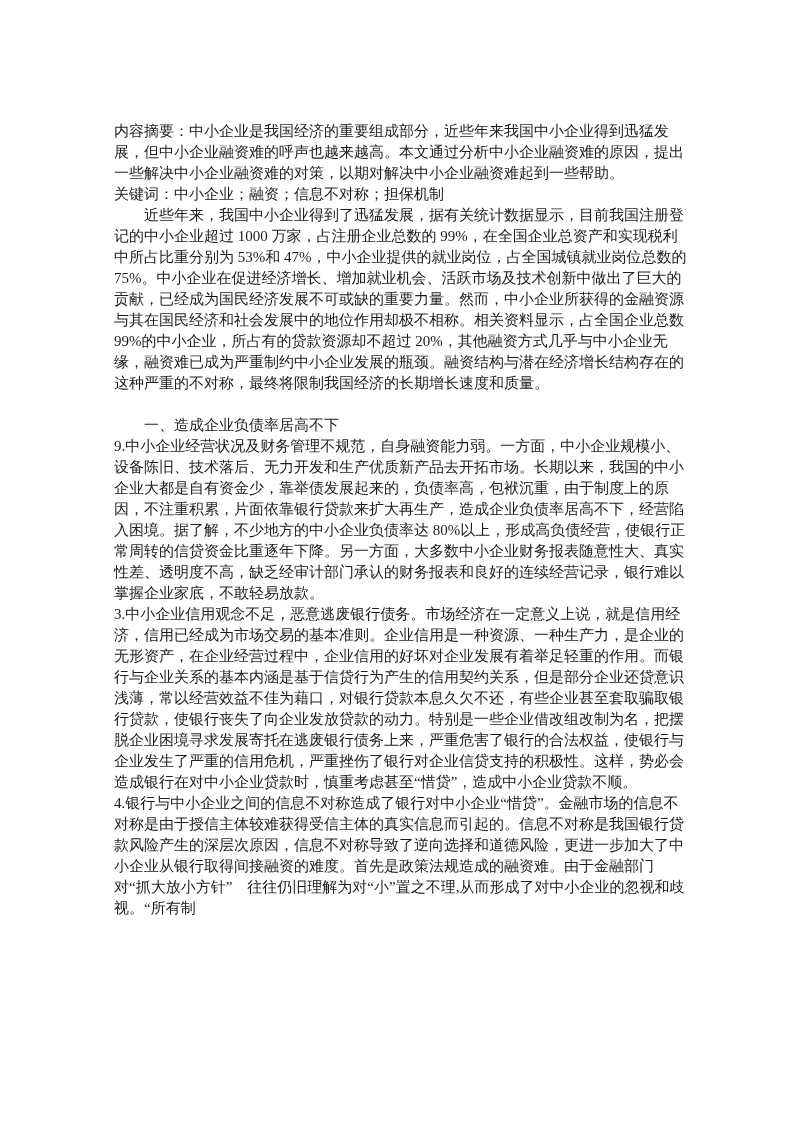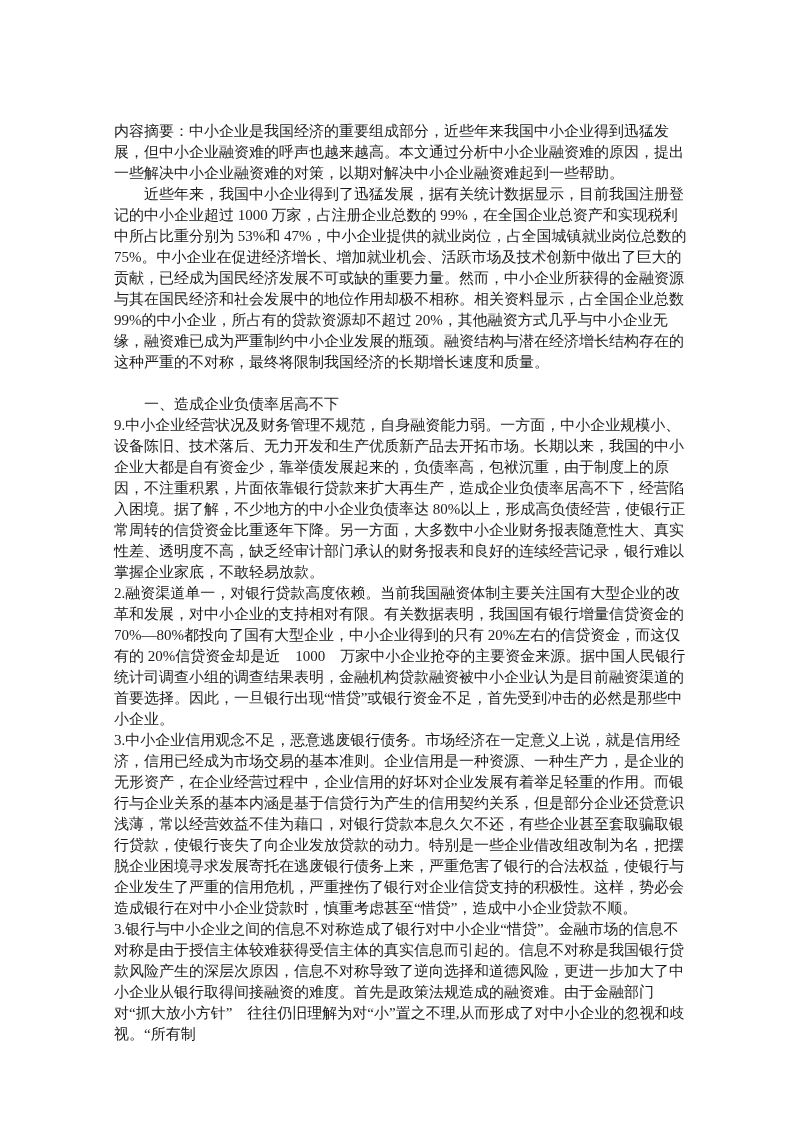--- a/index.html
+++ b/index.html
@@ -37,21 +37,21 @@
   .blank-line {
     height: 21px;
   }
 </style>
 </head>
 <body>
 
 <div class="page">
   <div class="doc">
     <p>内容摘要：中小企业是我国经济的重要组成部分，近些年来我国中小企业得到迅猛发展，但中小企业融资难的呼声也越来越高。本文通过分析中小企业融资难的原因，提出一些解决中小企业融资难的对策，以期对解决中小企业融资难起到一些帮助。</p>
+    <p>关键词：中小企业；融资；信息不对称；担保机制</p>
     <p class="indent">近些年来，我国中小企业得到了迅猛发展，据有关统计数据显示，目前我国注册登记的中小企业超过 1000 万家，占注册企业总数的 99%，在全国企业总资产和实现税利中所占比重分别为 53%和 47%，中小企业提供的就业岗位，占全国城镇就业岗位总数的 75%。中小企业在促进经济增长、增加就业机会、活跃市场及技术创新中做出了巨大的贡献，已经成为国民经济发展不可或缺的重要力量。然而，中小企业所获得的金融资源与其在国民经济和社会发展中的地位作用却极不相称。相关资料显示，占全国企业总数 99%的中小企业，所占有的贷款资源却不超过 20%，其他融资方式几乎与中小企业无缘，融资难已成为严重制约中小企业发展的瓶颈。融资结构与潜在经济增长结构存在的这种严重的不对称，最终将限制我国经济的长期增长速度和质量。</p>
     <div class="blank-line"></div>
     <p class="indent">一、造成企业负债率居高不下</p>
     <p>9.中小企业经营状况及财务管理不规范，自身融资能力弱。一方面，中小企业规模小、设备陈旧、技术落后、无力开发和生产优质新产品去开拓市场。长期以来，我国的中小企业大都是自有资金少，靠举债发展起来的，负债率高，包袱沉重，由于制度上的原因，不注重积累，片面依靠银行贷款来扩大再生产，造成企业负债率居高不下，经营陷入困境。据了解，不少地方的中小企业负债率达 80%以上，形成高负债经营，使银行正常周转的信贷资金比重逐年下降。另一方面，大多数中小企业财务报表随意性大、真实性差、透明度不高，缺乏经审计部门承认的财务报表和良好的连续经营记录，银行难以掌握企业家底，不敢轻易放款。</p>
-    <p>2.融资渠道单一，对银行贷款高度依赖。当前我国融资体制主要关注国有大型企业的改革和发展，对中小企业的支持相对有限。有关数据表明，我国国有银行增量信贷资金的70%—80%都投向了国有大型企业，中小企业得到的只有 20%左右的信贷资金，而这仅有的 20%信贷资金却是近　1000　万家中小企业抢夺的主要资金来源。据中国人民银行统计司调查小组的调查结果表明，金融机构贷款融资被中小企业认为是目前融资渠道的首要选择。因此，一旦银行出现“惜贷”或银行资金不足，首先受到冲击的必然是那些中小企业。</p>
     <p>3.中小企业信用观念不足，恶意逃废银行债务。市场经济在一定意义上说，就是信用经济，信用已经成为市场交易的基本准则。企业信用是一种资源、一种生产力，是企业的无形资产，在企业经营过程中，企业信用的好坏对企业发展有着举足轻重的作用。而银行与企业关系的基本内涵是基于信贷行为产生的信用契约关系，但是部分企业还贷意识浅薄，常以经营效益不佳为藉口，对银行贷款本息久欠不还，有些企业甚至套取骗取银行贷款，使银行丧失了向企业发放贷款的动力。特别是一些企业借改组改制为名，把摆脱企业困境寻求发展寄托在逃废银行债务上来，严重危害了银行的合法权益，使银行与企业发生了严重的信用危机，严重挫伤了银行对企业信贷支持的积极性。这样，势必会造成银行在对中小企业贷款时，慎重考虑甚至“惜贷”，造成中小企业贷款不顺。</p>
-    <p>3.银行与中小企业之间的信息不对称造成了银行对中小企业“惜贷”。金融市场的信息不对称是由于授信主体较难获得受信主体的真实信息而引起的。信息不对称是我国银行贷款风险产生的深层次原因，信息不对称导致了逆向选择和道德风险，更进一步加大了中小企业从银行取得间接融资的难度。首先是政策法规造成的融资难。由于金融部门对“抓大放小方针”　往往仍旧理解为对“小”置之不理,从而形成了对中小企业的忽视和歧视。“所有制</p>
+    <p>4.银行与中小企业之间的信息不对称造成了银行对中小企业“惜贷”。金融市场的信息不对称是由于授信主体较难获得受信主体的真实信息而引起的。信息不对称是我国银行贷款风险产生的深层次原因，信息不对称导致了逆向选择和道德风险，更进一步加大了中小企业从银行取得间接融资的难度。首先是政策法规造成的融资难。由于金融部门对“抓大放小方针”　往往仍旧理解为对“小”置之不理,从而形成了对中小企业的忽视和歧视。“所有制</p>
   </div>
 </div>
 
 </body></html>

